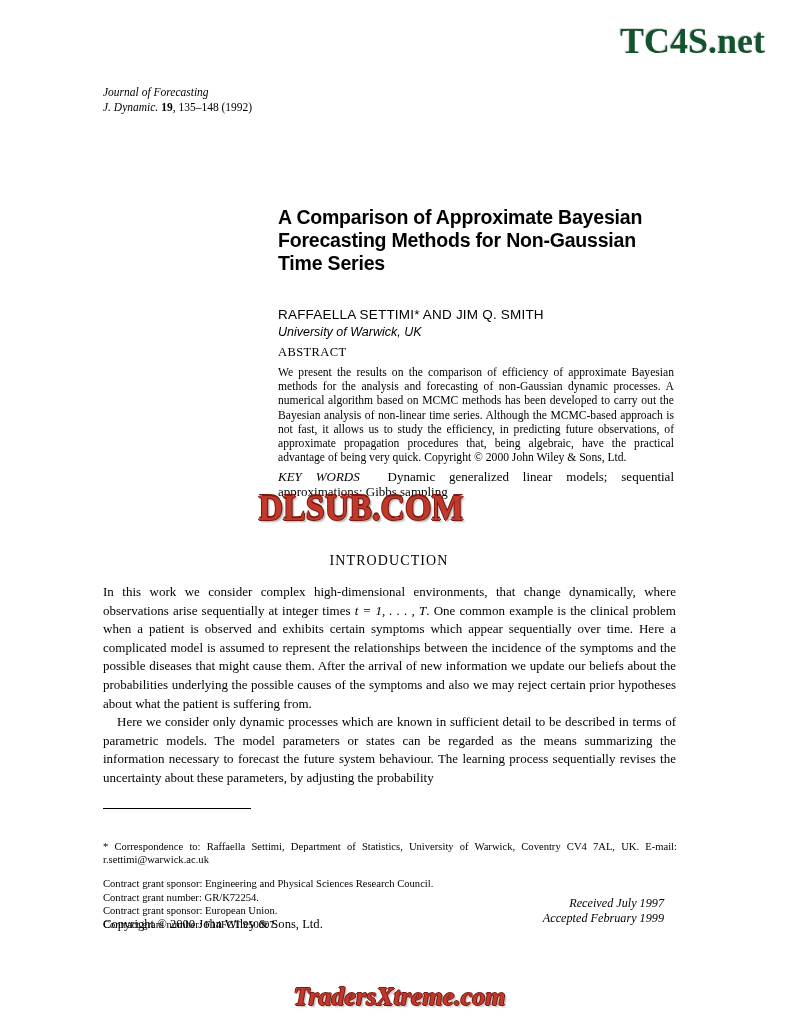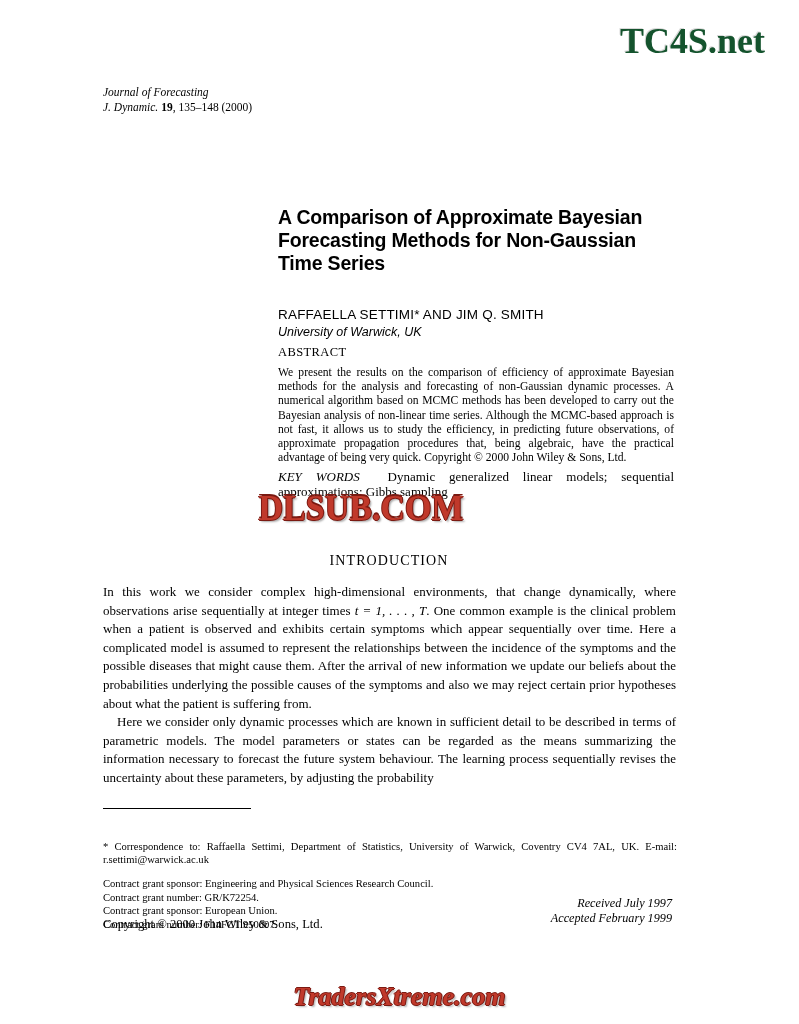--- a/index.html
+++ b/index.html
@@ -168,21 +168,21 @@
   
   .copyright {
     position: absolute;
     left: 103px;
     top: 897px;
     font-size: 12.6px;
     margin-top: 20px;
   }
   .dates {
     position: absolute;
-    right: 127px;
+    right: 135px;
     top: 896px;
     text-align: right;
     font-size: 12.2px;
     font-style: italic;
     line-height: 15px;
   }
 
   
   .wm-bot {
     position: absolute;
@@ -203,21 +203,21 @@
 </style>
 </head>
 <body>
 
 <div class="page">
 
   <div class="wm-top">TC4S.net</div>
 
   <div class="journal-head">
     <div class="italic">Journal of Forecasting</div>
-    <div><span class="italic">J. Dynamic.</span> <span class="bold">19</span><span>, 135–148 (2000)</span></div>
+    <div><span class="italic">J. Dynamic.</span> <span class="bold">19</span><span>, 135–148 (1992)</span></div>
   </div>
 
   <div class="title-block">
     <div class="art-title">A Comparison of Approximate Bayesian Forecasting Methods for Non-Gaussian Time Series</div>
     <div class="authors">RAFFAELLA SETTIMI* AND JIM Q. SMITH</div>
     <div class="affil">University of Warwick, UK</div>
   </div>
 
   <div class="abstract-wrap">
     <div class="abstract-head">ABSTRACT</div>

